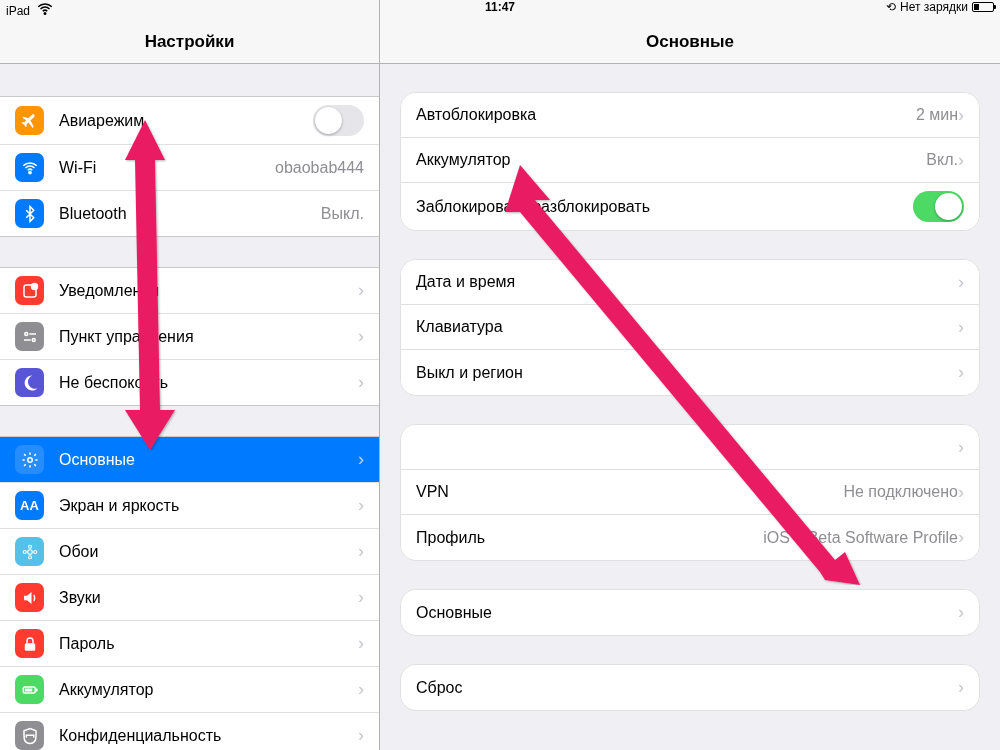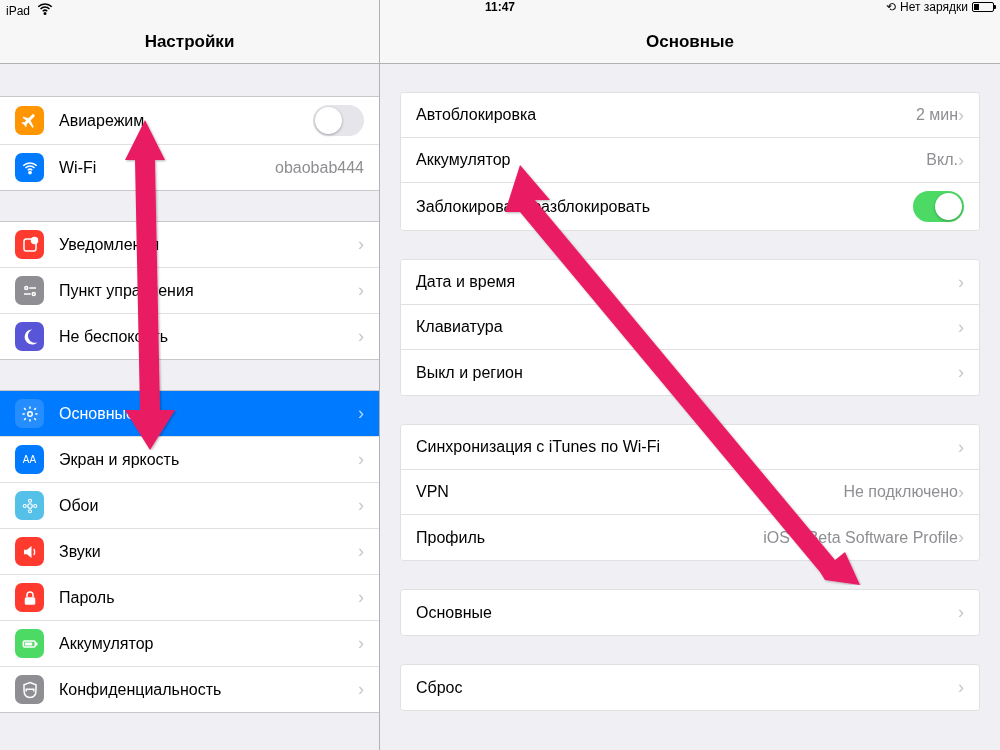--- a/index.html
+++ b/index.html
@@ -49,21 +49,21 @@
   }
   .hdr h1 { font-size: 17px; font-weight: 600; }
 
   .scroll { flex: 1; overflow-y: auto; }
 
   .group { margin-top: 30px; background: #fff; border-top: 1px solid #c8c7cc; border-bottom: 1px solid #c8c7cc; }
   .pane-left .group:first-child { margin-top: 32px; }
   .pane-right .group { 
     margin-left: 20px; margin-right: 20px;
     border: 1px solid #e0e0e0;
-    border-radius: 4px;
+    border-radius: 16px;
     overflow: hidden;
     margin-top: 28px;
   }
 
   .row {
     min-height: 45px; display: flex; align-items: center;
     padding: 8px 15px;
     border-bottom: 1px solid #e0e0e0;
     background: #fff;
     font-size: 16px; color: #000;
@@ -167,20 +167,30 @@
               <path d="M3 9c5-5 13-5 18 0"></path>
               <path d="M6 12c3.5-3.5 8.5-3.5 12 0"></path>
               <path d="M9 15c1.7-1.7 4.3-1.7 6 0"></path>
               <circle cx="12" cy="18" r="1.5" fill="#fff"></circle>
             </svg>
           </div>
           <span class="label">Wi-Fi</span>
           <span class="spacer"></span>
           <span class="detail">obaobab444</span>
         </div>
+        <div class="row">
+          <div class="icon ic-bluetooth">
+            <svg class="icon-svg" viewBox="0 0 24 24" fill="none" stroke="#fff" stroke-width="2">
+              <path d="M7 7l10 10-5 5V2l5 5L7 17"></path>
+            </svg>
+          </div>
+          <span class="label">Bluetooth</span>
+          <span class="spacer"></span>
+          <span class="detail">Выкл.</span>
+        </div>
       </div>
       <div class="group">
         <div class="row">
           <div class="icon ic-notif">
             <svg class="icon-svg" viewBox="0 0 24 24" fill="none" stroke="#fff" stroke-width="2">
               <rect x="4" y="4" width="16" height="16" rx="3"></rect>
               <circle cx="18" cy="6" r="4" fill="#fff"></circle>
             </svg>
           </div>
           <span class="label">Уведомления</span>
@@ -218,21 +228,21 @@
               <circle cx="12" cy="12" r="3"></circle>
               <path d="M12 2v3M12 19v3M4.2 4.2l2.1 2.1M17.7 17.7l2.1 2.1M2 12h3M19 12h3M4.2 19.8l2.1-2.1M17.7 6.3l2.1-2.1"></path>
             </svg>
           </div>
           <span class="label">Основные</span>
           <span class="spacer"></span>
           <span class="chevron">›</span>
         </div>
         <div class="row">
           <div class="icon ic-display">
-            <span style="font-weight:400;font-size:10px;color:#fff;">AA</span>
+            <span style="font-weight:700;font-size:13px;color:#fff;">AA</span>
           </div>
           <span class="label">Экран и яркость</span>
           <span class="spacer"></span>
           <span class="chevron">›</span>
         </div>
         <div class="row">
           <div class="icon ic-wallpaper">
             <svg class="icon-svg" viewBox="0 0 24 24" fill="none" stroke="#fff" stroke-width="1.5">
               <circle cx="12" cy="12" r="3"></circle>
               <circle cx="12" cy="5" r="2"></circle>
@@ -332,21 +342,20 @@
           <span class="chevron">›</span>
         </div>
         <div class="row">
           <span class="label">Выкл и регион</span>
           <span class="spacer"></span>
           <span class="chevron">›</span>
         </div>
       </div>
       <div class="group">
         <div class="row">
-          <span class="label">Синхронизация с iTunes по Wi-Fi</span>
           <span class="spacer"></span>
           <span class="chevron">›</span>
         </div>
         <div class="row">
           <span class="label">VPN</span>
           <span class="spacer"></span>
           <span class="detail">Не подключено</span>
           <span class="chevron">›</span>
         </div>
         <div class="row">

